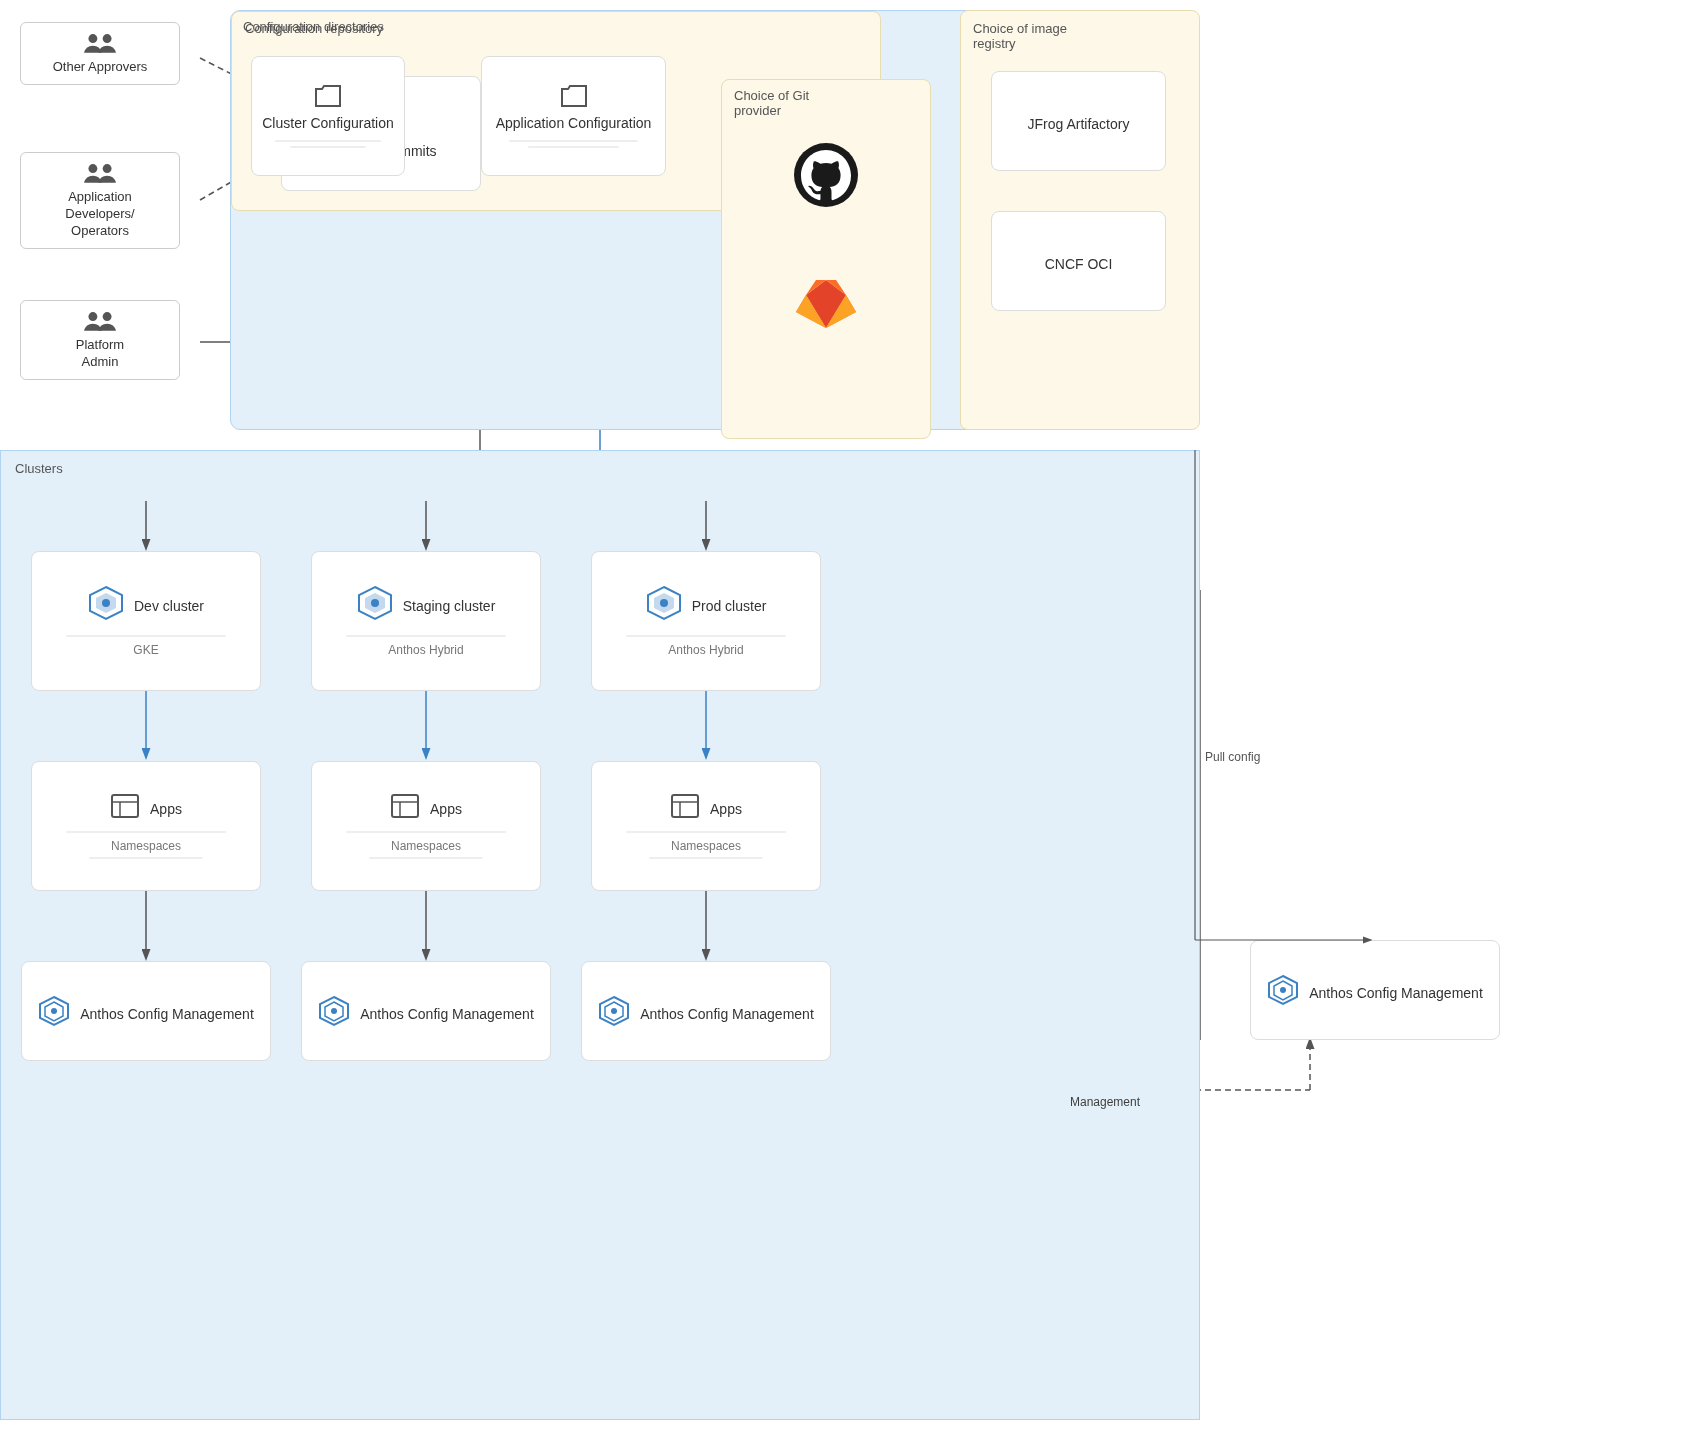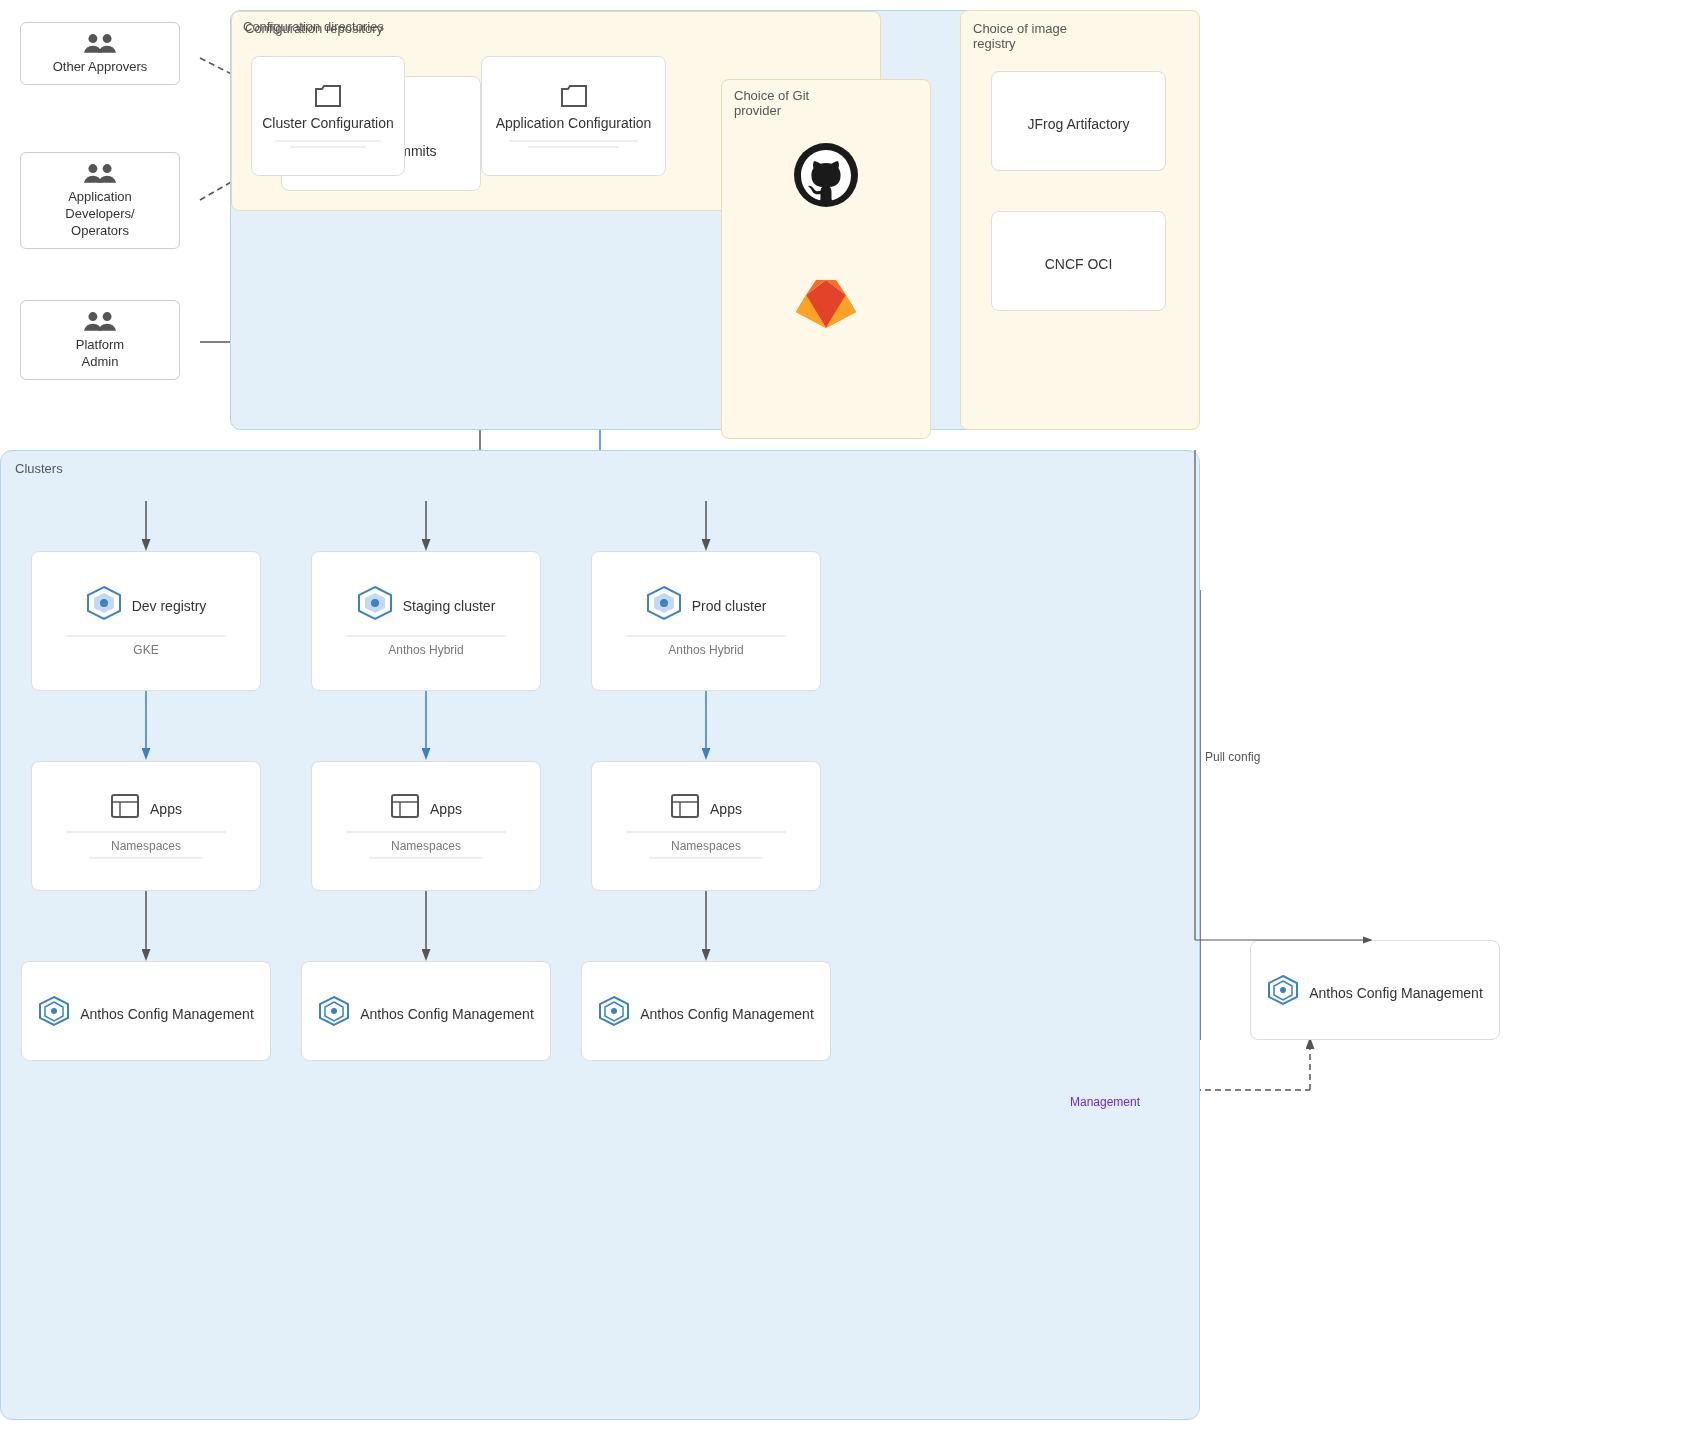--- a/index.html
+++ b/index.html
@@ -42,21 +42,21 @@
       border-radius: 10px;
     }
 
     .clusters-region {
       left: 0px;
       top: 450px;
       width: 1200px;
       height: 970px;
       background: #e3f0fa;
       border: 1.5px solid #b3d4f0;
-      border-radius: 12px;
+      border-radius: 0;
     }
 
     
     .config-dirs-region {
       left: 50px;
       top: 190px;
       width: 650px;
       height: 200px;
       background: #fdf8e8;
       border: 1.5px solid #e8ddb0;
@@ -322,21 +322,21 @@
     <span class="region-label" style="top:10px; left:14px;">Clusters</span>
 
     <div class="card" style="left:30px; top:100px; width:230px; height:140px;">
       <div style="display:flex; align-items:center; gap:10px;">
 
         <svg width="36" height="36" viewBox="0 0 36 36">
           <polygon points="18,2 34,10 34,26 18,34 2,26 2,10" fill="none" stroke="#3b82c4" stroke-width="2"></polygon>
           <polygon points="18,8 28,13 28,23 18,28 8,23 8,13" fill="#3b82c4" opacity="0.3"></polygon>
           <circle cx="18" cy="18" r="4" fill="#3b82c4"></circle>
         </svg>
-        <span class="card-label">Dev registry</span>
+        <span class="card-label">Dev cluster</span>
       </div>
       <div class="card-line" style="margin-top:14px;"></div>
       <span class="card-sublabel">GKE</span>
     </div>
 
     <div class="card" style="left:30px; top:310px; width:230px; height:130px;">
       <div style="display:flex; align-items:center; gap:10px;">
         <svg width="30" height="26" viewBox="0 0 30 26">
           <rect x="2" y="2" width="26" height="22" rx="2" fill="none" stroke="#555" stroke-width="2"></rect>
           <line x1="2" y1="9" x2="28" y2="9" stroke="#555" stroke-width="1.5"></line>
@@ -473,21 +473,21 @@
         <polygon points="16,7 25,12 25,21 16,26 7,21 7,12" fill="none" stroke="#3b82c4" stroke-width="1.5"></polygon>
         <circle cx="16" cy="16" r="3" fill="#3b82c4"></circle>
       </svg>
       <span class="card-label">Anthos Config
 Management</span>
     </div>
   </div>
 
   <div style="position:absolute; left:1205px; top:750px; font-size:12px; color:#555;">Pull config</div>
 
-  <div style="position:absolute; left:1070px; top:1095px; font-size:12px; color:#6d28d9;">Management</div>
+  <div style="position:absolute; left:1070px; top:1095px; font-size:12px; color:#404040;">Management</div>
 
   <svg style="position:absolute; top:450px; left:0; width:1700px; height:700px; pointer-events:none;" xmlns="http://www.w3.org/2000/svg">
     <defs>
       <marker id="arr3" markerWidth="8" markerHeight="6" refX="6" refY="3" orient="auto">
         <polygon points="0 0, 8 3, 0 6" fill="#555"></polygon>
       </marker>
     </defs>
 
     <line x1="1195" y1="0" x2="1195" y2="490" stroke="#555" stroke-width="1.2"></line>
 

